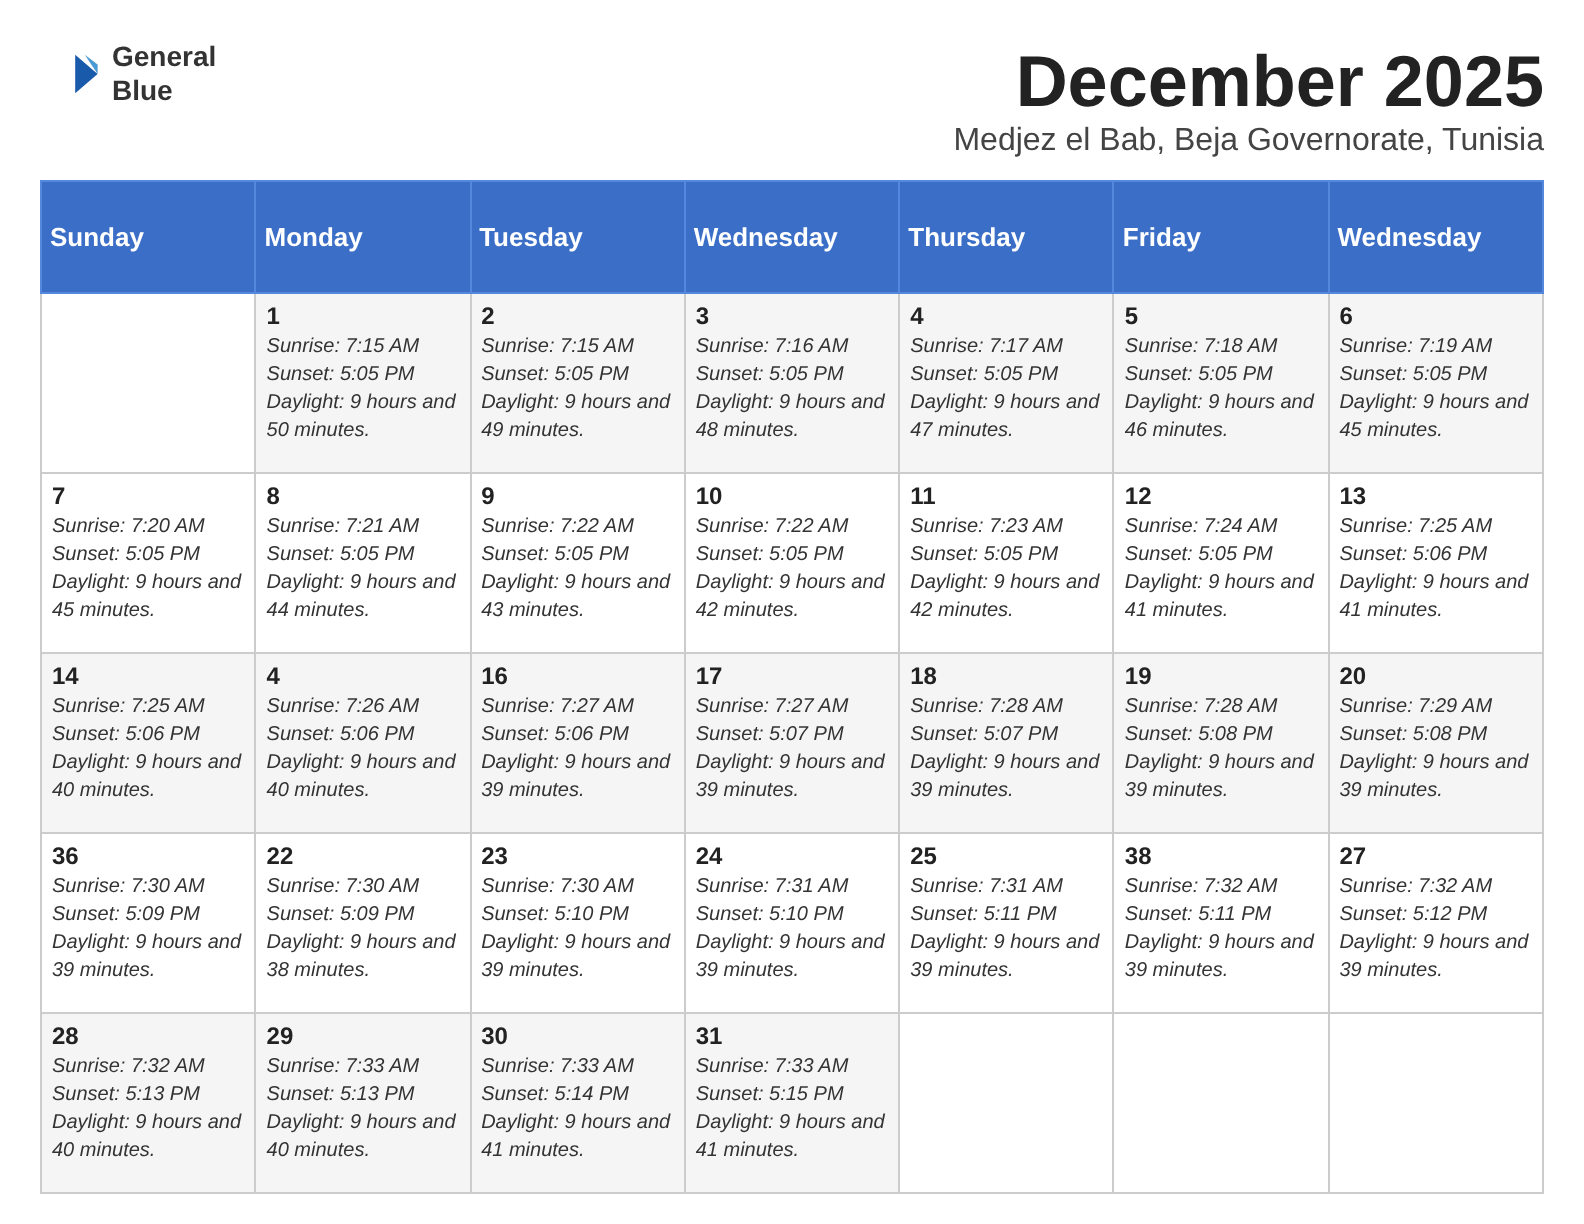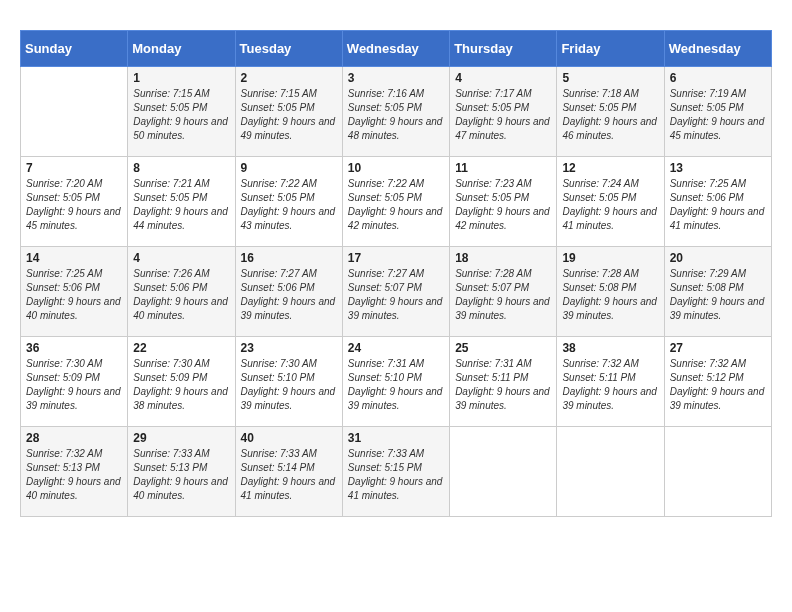--- a/index.html
+++ b/index.html
@@ -46,21 +46,21 @@
     table {
       width: 100%;
       border-collapse: collapse;
       table-layout: fixed;
     }
     thead tr th {
       background-color: #3a6ec7;
       color: #fff;
       font-size: 13px;
       font-weight: bold;
-      padding: 10px 4px;
+      padding: 20px 4px;
       text-align: left;
       border: 1px solid #5588dd;
     }
     tbody tr td {
       border: 1px solid #ccc;
       vertical-align: top;
       padding: 4px 5px;
       font-size: 10.5px;
       color: #222;
       height: 90px;
@@ -83,20 +83,35 @@
       font-style: italic;
     }
     .empty-cell {
       background: transparent !important;
     }
   </style>
 </head>
 <body>
 
 <div class="header">
+  <div class="logo">
+    <svg class="logo-icon" viewBox="0 0 40 40">
+      <rect x="0" y="0" width="40" height="40" fill="white"></rect>
+      <polygon points="22,8 36,20 22,32" fill="#1a5aab"></polygon>
+      <polygon points="28,8 36,14 36,20" fill="#4a9ad4"></polygon>
+    </svg>
+    <div class="logo-text">
+      <div>General</div>
+      <div>Blue</div>
+    </div>
+  </div>
+  <div class="title-block">
+    <div class="month-title">December 2025</div>
+    <div class="location-title">Medjez el Bab, Beja Governorate, Tunisia</div>
+  </div>
 </div>
 
 <table>
   <thead>
     <tr id="thead-row">
         <th>Sunday</th>
         <th>Monday</th>
         <th>Tuesday</th>
         <th>Wednesday</th>
         <th>Thursday</th>
@@ -283,21 +298,21 @@
           Sunrise: 7:32 AM<br>Sunset: 5:13 PM<br>Daylight: 9 hours and 40 minutes.
         </div>
       </td>
         <td>
         <div class="day-number">29</div>
         <div class="day-info">
           Sunrise: 7:33 AM<br>Sunset: 5:13 PM<br>Daylight: 9 hours and 40 minutes.
         </div>
       </td>
         <td>
-        <div class="day-number">40</div>
+        <div class="day-number">30</div>
         <div class="day-info">
           Sunrise: 7:33 AM<br>Sunset: 5:14 PM<br>Daylight: 9 hours and 41 minutes.
         </div>
       </td>
         <td>
         <div class="day-number">31</div>
         <div class="day-info">
           Sunrise: 7:33 AM<br>Sunset: 5:15 PM<br>Daylight: 9 hours and 41 minutes.
         </div>
       </td>

